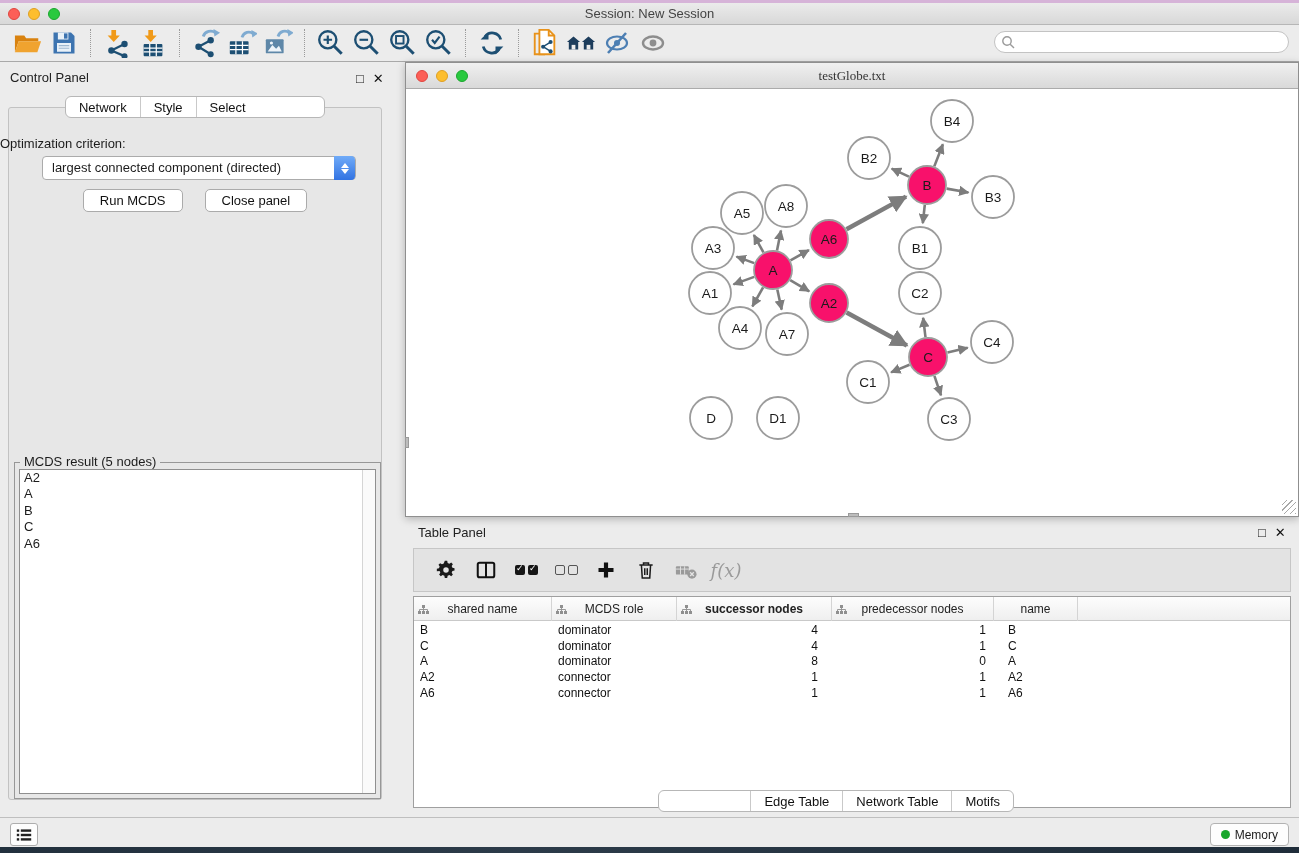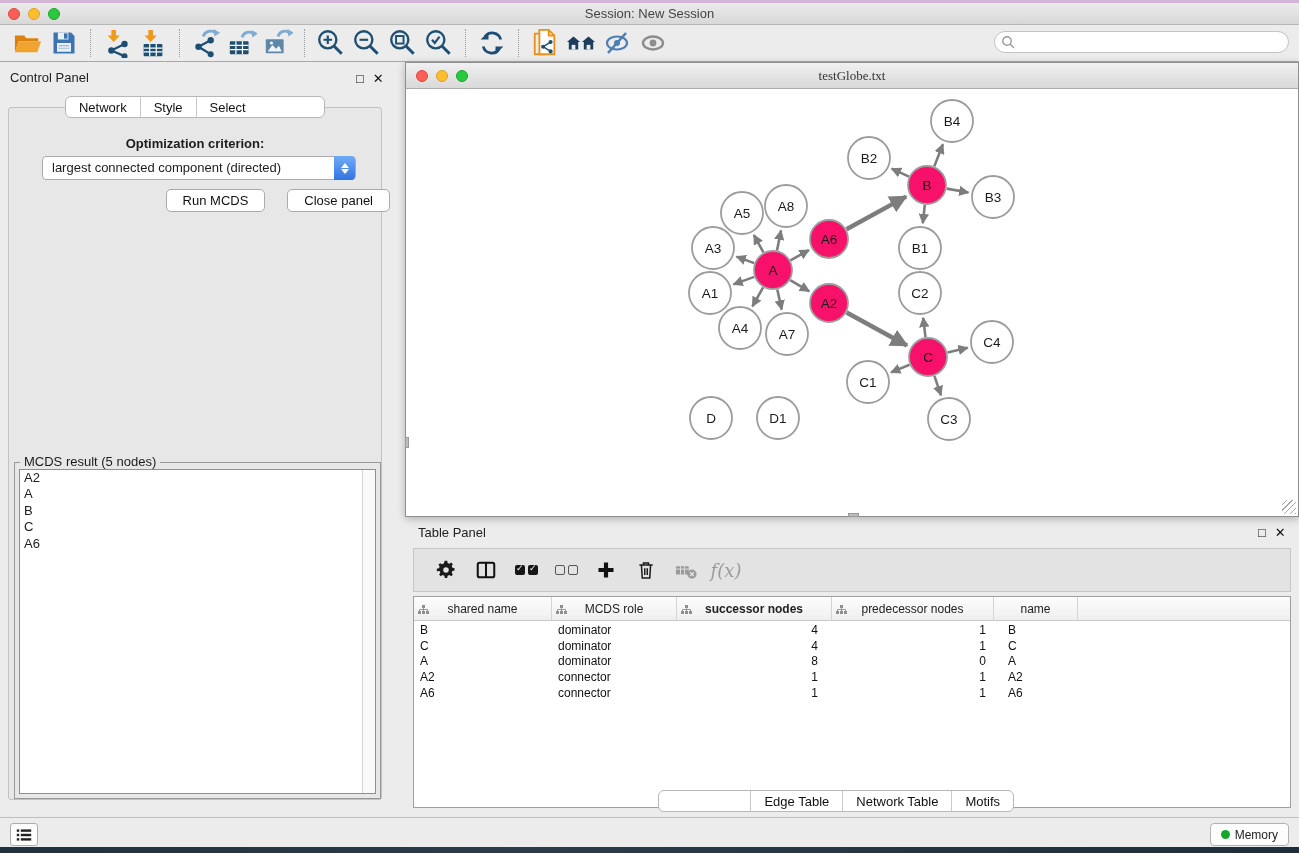--- a/index.html
+++ b/index.html
@@ -31,29 +31,29 @@
   .panel-btns { position:absolute; display:flex; gap:9px; font-size:13px; color:#111; }
   .panel-btns .float-gl { font-size:13px; }
   .panel-btns .close-gl { font-weight:900; font-size:13px; }
   .cp-body { position:absolute; left:8px; top:107px; width:374px; height:693px;
     background:#e7e7e7; border:1px solid #c2c2c2; border-radius:3px; }
   .cp-tabs { position:absolute; left:0; top:96px; width:390px; display:flex; justify-content:center; }
   .tabgroup { display:inline-flex; border:1px solid #b7b7b7; border-radius:6px; overflow:hidden; background:#fff; height:22px; }
   .tabgroup .tab { padding:2px 13px; font-size:13px; line-height:18px; border-left:1px solid #c9c9c9; color:#111; cursor:default; }
   .tabgroup .tab:first-child { border-left:none; }
   .tabgroup .tab.active { background:linear-gradient(#64a0f4,#2f74e2); color:#fff; border-left-color:#2f74e2;margin-top:32px; }
-  .opt-label { position:absolute; left:0; top:136px; width:390px; text-align:center; font-size:13px;font-weight:bold; }
+  .opt-label { position:absolute; left:0; top:136px; width:390px; font-size:13px; }
   .combo { position:absolute; left:42px; top:156px; width:314px; height:24px; background:#fff;
     border:1px solid #ababab; border-radius:4px; font-size:13px; line-height:22px; padding-left:9px; }
   .combo .stepper { position:absolute; right:0; top:-1px; width:21px; height:24px; border-radius:0 4px 4px 0;
     background:linear-gradient(#70abf8,#3273e2); display:flex; flex-direction:column; align-items:center; justify-content:center; gap:1px; }
   .combo .stepper span { width:0; height:0; border-left:4px solid transparent; border-right:4px solid transparent; }
   .combo .stepper .up { border-bottom:5px solid #fff; }
   .combo .stepper .dn { border-top:5px solid #fff; }
-  .btn-row { position:absolute; left:0; top:189px; width:390px; display:flex; justify-content:flex-end; gap:22px; }
+  .btn-row { position:absolute; left:0; top:189px; width:390px; display:flex; justify-content:center; gap:22px; }
   .push-btn { background:#fff; border:1px solid #ababab; border-radius:5px; font-size:13px; padding:3px 16px; color:#111; }
 
   .fieldset { position:absolute; left:14px; top:462px; width:367px; height:337px; border:1px solid #979797; }
   .fieldset .legend { position:absolute; top:-9px; left:5px; background:#e7e7e7; padding:0 4px; font-size:13px; }
   .mcds-list { position:absolute; left:4px; top:6px; right:4px; bottom:4px; background:#fff; border:1px solid #8f8f8f; }
   .mcds-scroll { position:absolute; top:0; right:0; bottom:0; width:13px; background:#fafafa; border-left:1px solid #d5d5d5; }
   .mcds-item { font-size:13px; line-height:16.4px; padding-left:4px; }
 
   
   .netframe { position:absolute; left:405px; top:62px; width:894px; height:455px; background:#fff;

